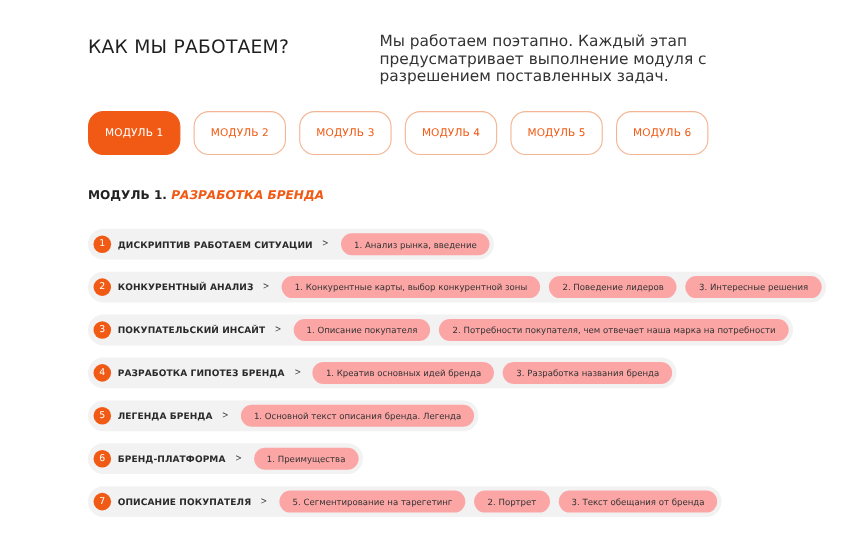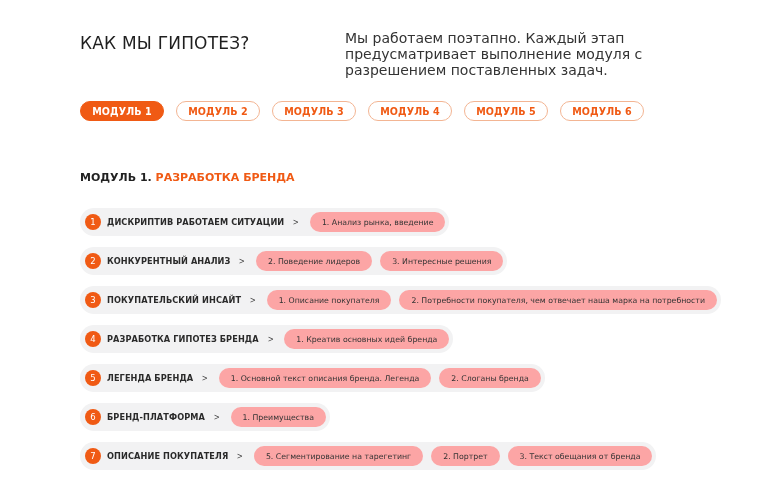--- a/index.html
+++ b/index.html
@@ -13,33 +13,33 @@
     .intro {
       position: absolute; left: 345px; top: 30px; width: 360px;
       font-size: 14px; line-height: 16px; color: #333333;
     }
 
     .tabs {
       position: absolute; left: 80px; top: 101px;
       display: flex; gap: 12px;
     }
     .tab {
-      height: 20px; width: 84px; border-radius: 14px;
+      height: 40px; width: 84px; border-radius: 14px;
       border: 1px solid #f3b593; background: #ffffff;
-      color: #f05a14; font-size: 9.6px; font-weight: 700;
+      color: #f05a14; font-size: 9.6px; font-weight: 400;
       display: flex; align-items: center; justify-content: center;
       cursor: pointer; letter-spacing: 0.1px;
     }
     .tab.active { background: #f05a14; border-color: #f05a14; color: #ffffff; }
 
     .module-heading {
       position: absolute; left: 80px; top: 171px;
       font-size: 11px; color: #222222;
     }
-    .module-heading .accent { color: #f05a14; }
+    .module-heading .accent { color: #f05a14; font-style: italic; }
 
     .steps { position: absolute; left: 80px; top: 208px; }
     .step {
       display: inline-flex; align-items: center;
       background: #f2f2f3; border-radius: 14px;
       height: 28px; padding: 0 4px 0 5px;
       margin-bottom: 11px;
     }
     .row { display: block; height: 39px; }
     .num {
@@ -60,21 +60,21 @@
       background: #fca5a5; border-radius: 11px; height: 20px;
       padding: 0 12px; font-size: 7.8px; color: #333333;
       display: flex; align-items: center; white-space: nowrap;
       margin-right: 8px;
     }
     .sub:last-child { margin-right: 0; }
   </style>
 </head>
 <body>
 
-<h1 class="title">КАК МЫ ГИПОТЕЗ?</h1>
+<h1 class="title">КАК МЫ РАБОТАЕМ?</h1>
 <p class="intro">Мы работаем поэтапно. Каждый этап предусматривает выполнение модуля с разрешением поставленных задач.</p>
 
 <div class="tabs">
   <div class="tab active">МОДУЛЬ 1</div>
   <div class="tab">МОДУЛЬ 2</div>
   <div class="tab">МОДУЛЬ 3</div>
   <div class="tab">МОДУЛЬ 4</div>
   <div class="tab">МОДУЛЬ 5</div>
   <div class="tab">МОДУЛЬ 6</div>
 </div>
@@ -90,45 +90,46 @@
     <span class="num">1</span>
     <span class="step-title">ДИСКРИПТИВ РАБОТАЕМ СИТУАЦИИ</span>
     <span class="chev">&gt;</span>
     <span class="sub">1. Анализ рынка, введение</span>
   </div></div>
 
   <div class="row"><div class="step">
     <span class="num">2</span>
     <span class="step-title">КОНКУРЕНТНЫЙ АНАЛИЗ</span>
     <span class="chev">&gt;</span>
+    <span class="sub">1. Конкурентные карты, выбор конкурентной зоны</span>
     <span class="sub">2. Поведение лидеров</span>
     <span class="sub">3. Интересные решения</span>
   </div></div>
 
   <div class="row"><div class="step">
     <span class="num">3</span>
     <span class="step-title">ПОКУПАТЕЛЬСКИЙ ИНСАЙТ</span>
     <span class="chev">&gt;</span>
     <span class="sub">1. Описание покупателя</span>
     <span class="sub">2. Потребности покупателя, чем отвечает наша марка на потребности</span>
   </div></div>
 
   <div class="row"><div class="step">
     <span class="num">4</span>
     <span class="step-title">РАЗРАБОТКА ГИПОТЕЗ БРЕНДА</span>
     <span class="chev">&gt;</span>
     <span class="sub">1. Креатив основных идей бренда</span>
+    <span class="sub">3. Разработка названия бренда</span>
   </div></div>
 
   <div class="row"><div class="step">
     <span class="num">5</span>
     <span class="step-title">ЛЕГЕНДА БРЕНДА</span>
     <span class="chev">&gt;</span>
     <span class="sub">1. Основной текст описания бренда. Легенда</span>
-    <span class="sub">2. Слоганы бренда</span>
   </div></div>
 
   <div class="row"><div class="step">
     <span class="num">6</span>
     <span class="step-title">БРЕНД-ПЛАТФОРМА</span>
     <span class="chev">&gt;</span>
     <span class="sub">1. Преимущества</span>
   </div></div>
 
   <div class="row"><div class="step">

